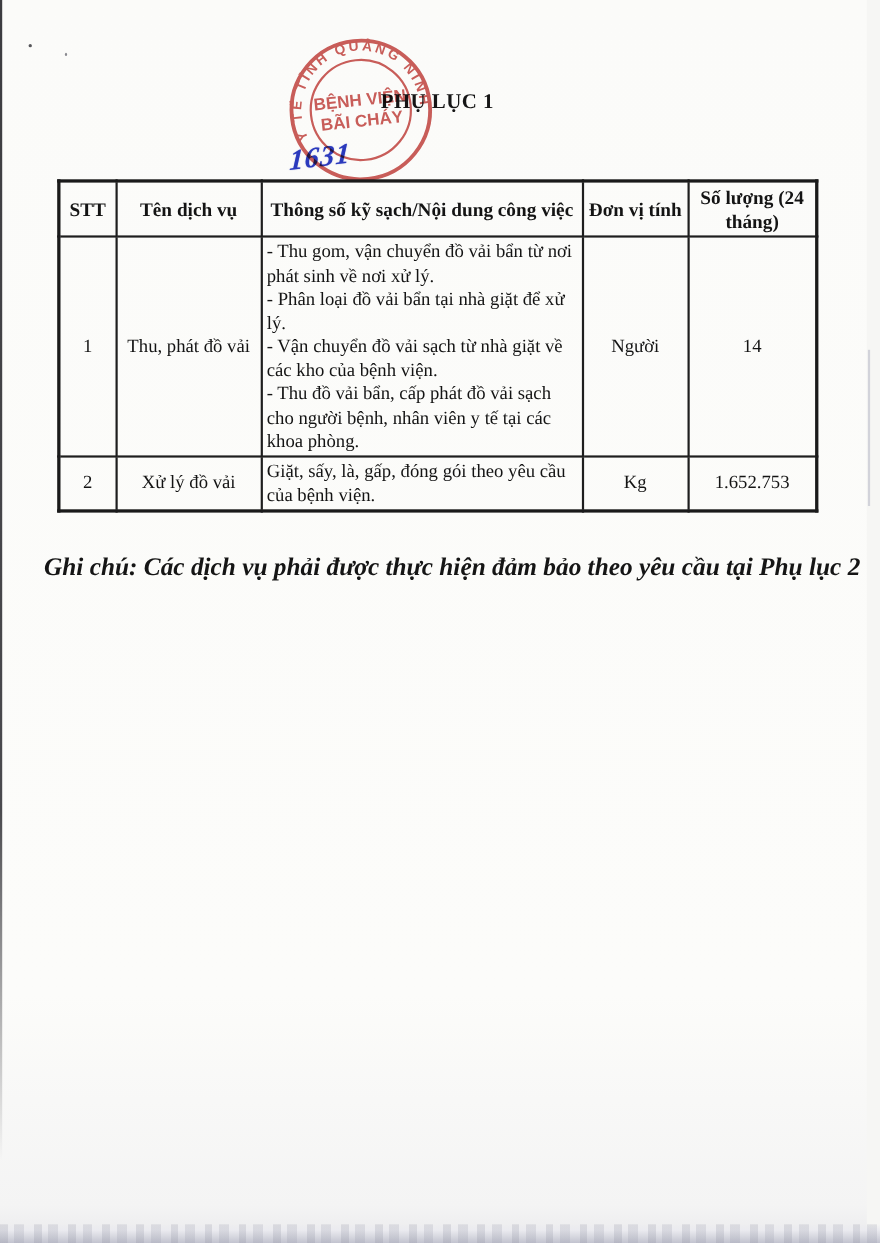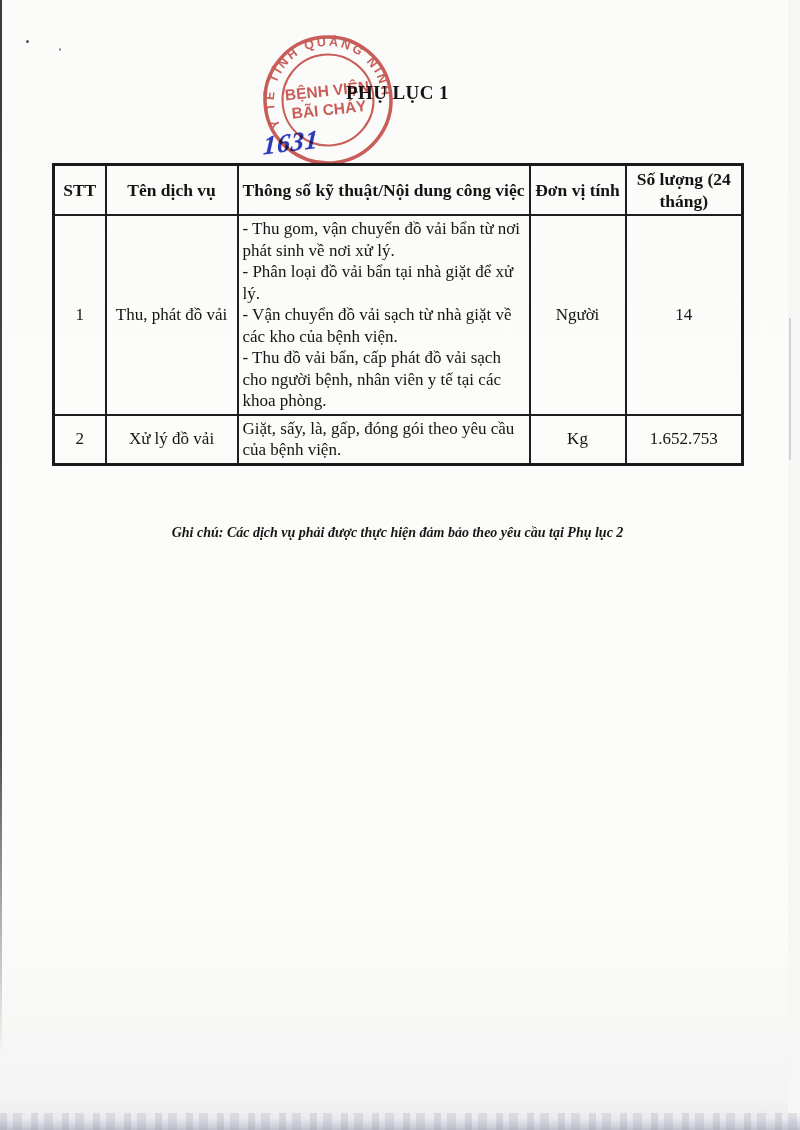--- a/index.html
+++ b/index.html
@@ -50,22 +50,22 @@
     padding:2px 4px;
     overflow:hidden;
   }
   table.spec{border:3px solid #1a1a1a;}
   th{font-weight:bold;text-align:center;font-size:17.5px;line-height:22px;padding:2px 2px;}
   td.c{text-align:center;}
   td.service{text-align:center;padding:2px 13px;line-height:22px;margin-left:30px;}
   td.specs{text-align:left;padding:2px 4px 2px 7px;line-height:21.5px;vertical-align:middle;}
   
   .note{
-    position:absolute;left:40px;top:525px;width:715px;text-align:center;
-    font-size:14px;font-style:italic;font-weight:bold;white-space:nowrap;
+    position:absolute;left:40px;top:503px;width:715px;text-align:center;
+    font-size:23px;font-style:italic;font-weight:bold;white-space:nowrap;
   }
   
   .edge-line{position:absolute;left:0;top:0;width:2px;height:1055px;
     background:linear-gradient(180deg,#3c3c40 0%,#4a4a4e 70%,rgba(90,90,95,0) 100%);}
   .speck1{position:absolute;left:26px;top:40px;width:3px;height:3px;background:#56565a;border-radius:50%;}
   .speck2{position:absolute;left:59px;top:48px;width:2px;height:3px;background:#8a8a90;border-radius:50%;}
   .right-streak{position:absolute;left:789px;top:318px;width:2px;height:142px;background:#c3c5ce;opacity:.7;}
   .bottom-band{
     position:absolute;left:0;bottom:0;width:800px;height:17px;
     background:linear-gradient(to top,#c2c3cf 0%,#d7d8e0 35%,#ebebf0 70%,rgba(250,250,250,0) 100%);
@@ -106,21 +106,21 @@
       <col style="width:52px">
         <col style="width:132px">
         <col style="width:292px">
         <col style="width:96px">
         <col style="width:117px">
     </colgroup>
     <tbody>
         <tr style="height:50px;">
       <th>STT</th>
       <th>Tên dịch vụ</th>
-      <th>Thông số kỹ thuật/Nội dung công việc</th>
+      <th>Thông số kỹ sạch/Nội dung công việc</th>
       <th>Đơn vị tính</th>
       <th>Số lượng (24 tháng)</th>
     </tr>
     <tr style="height:195px;">
       <td class="c">1</td>
       <td class="service">Thu, phát đồ vải</td>
       <td class="specs">
             <div>- Thu gom, vận chuyển đồ vải bẩn từ nơi phát sinh về nơi xử lý.</div>
             <div>- Phân loại đồ vải bẩn tại nhà giặt để xử lý.</div>
             <div>- Vận chuyển đồ vải sạch từ nhà giặt về các kho của bệnh viện.</div>

